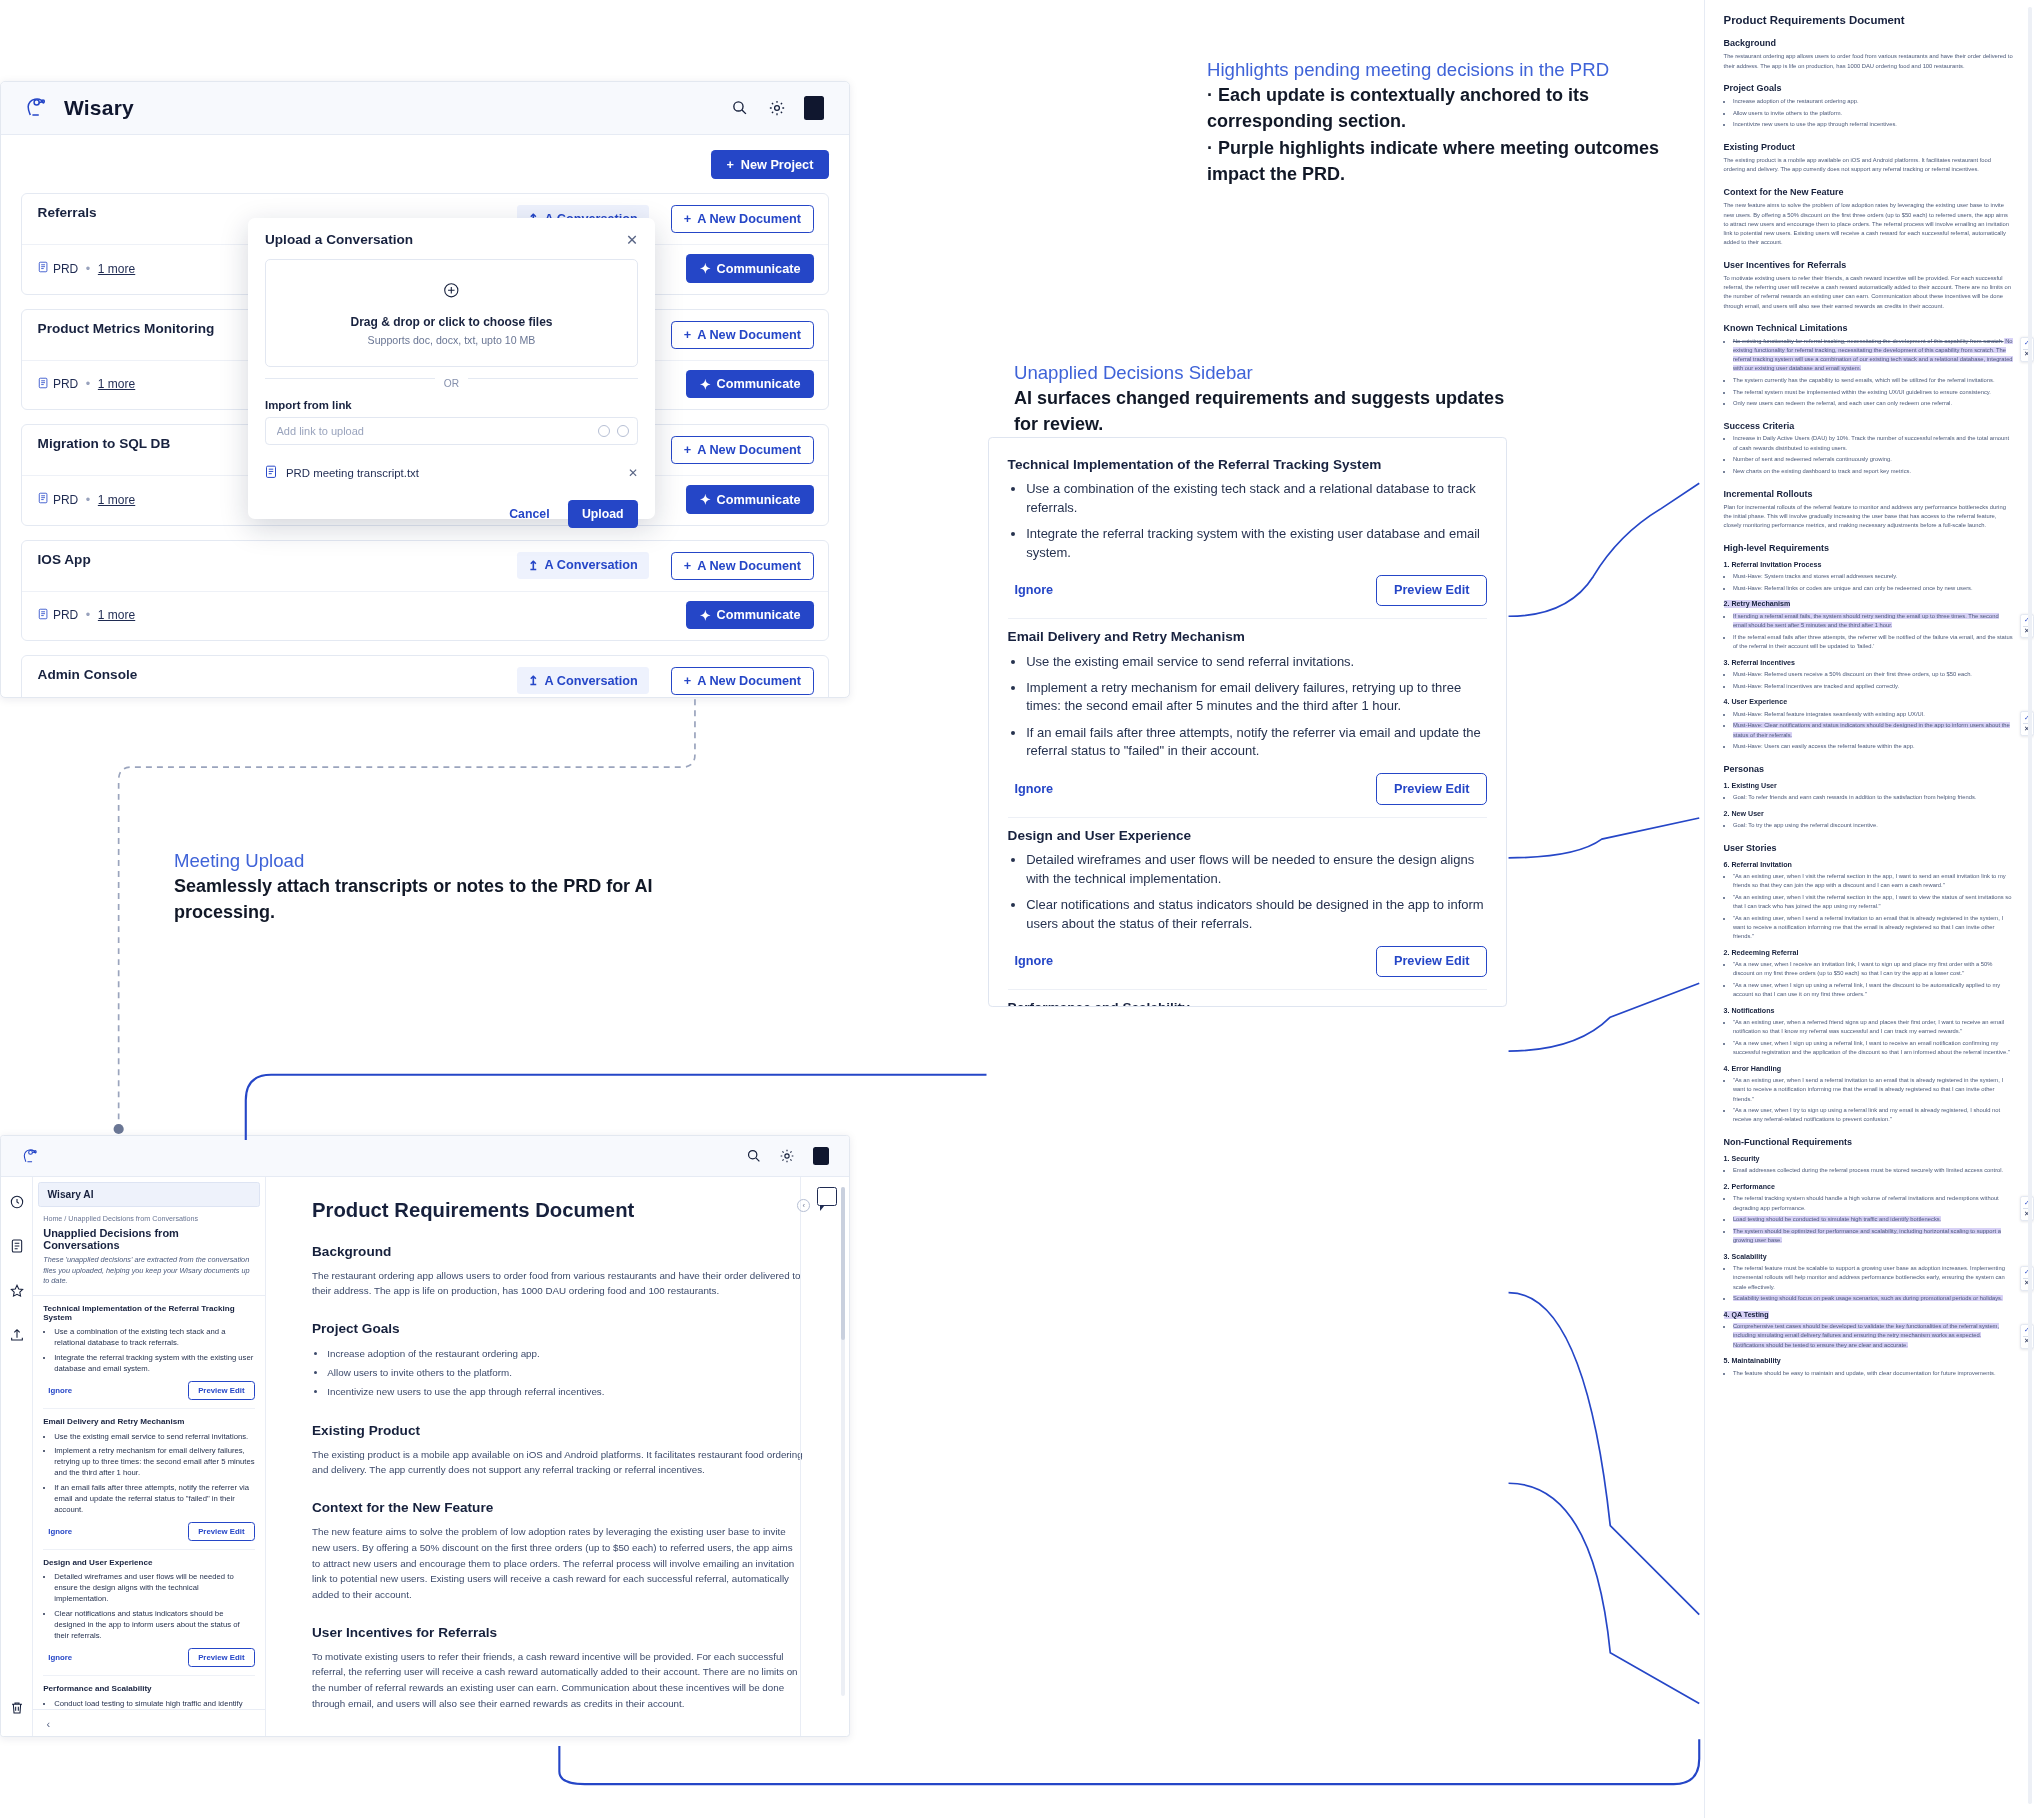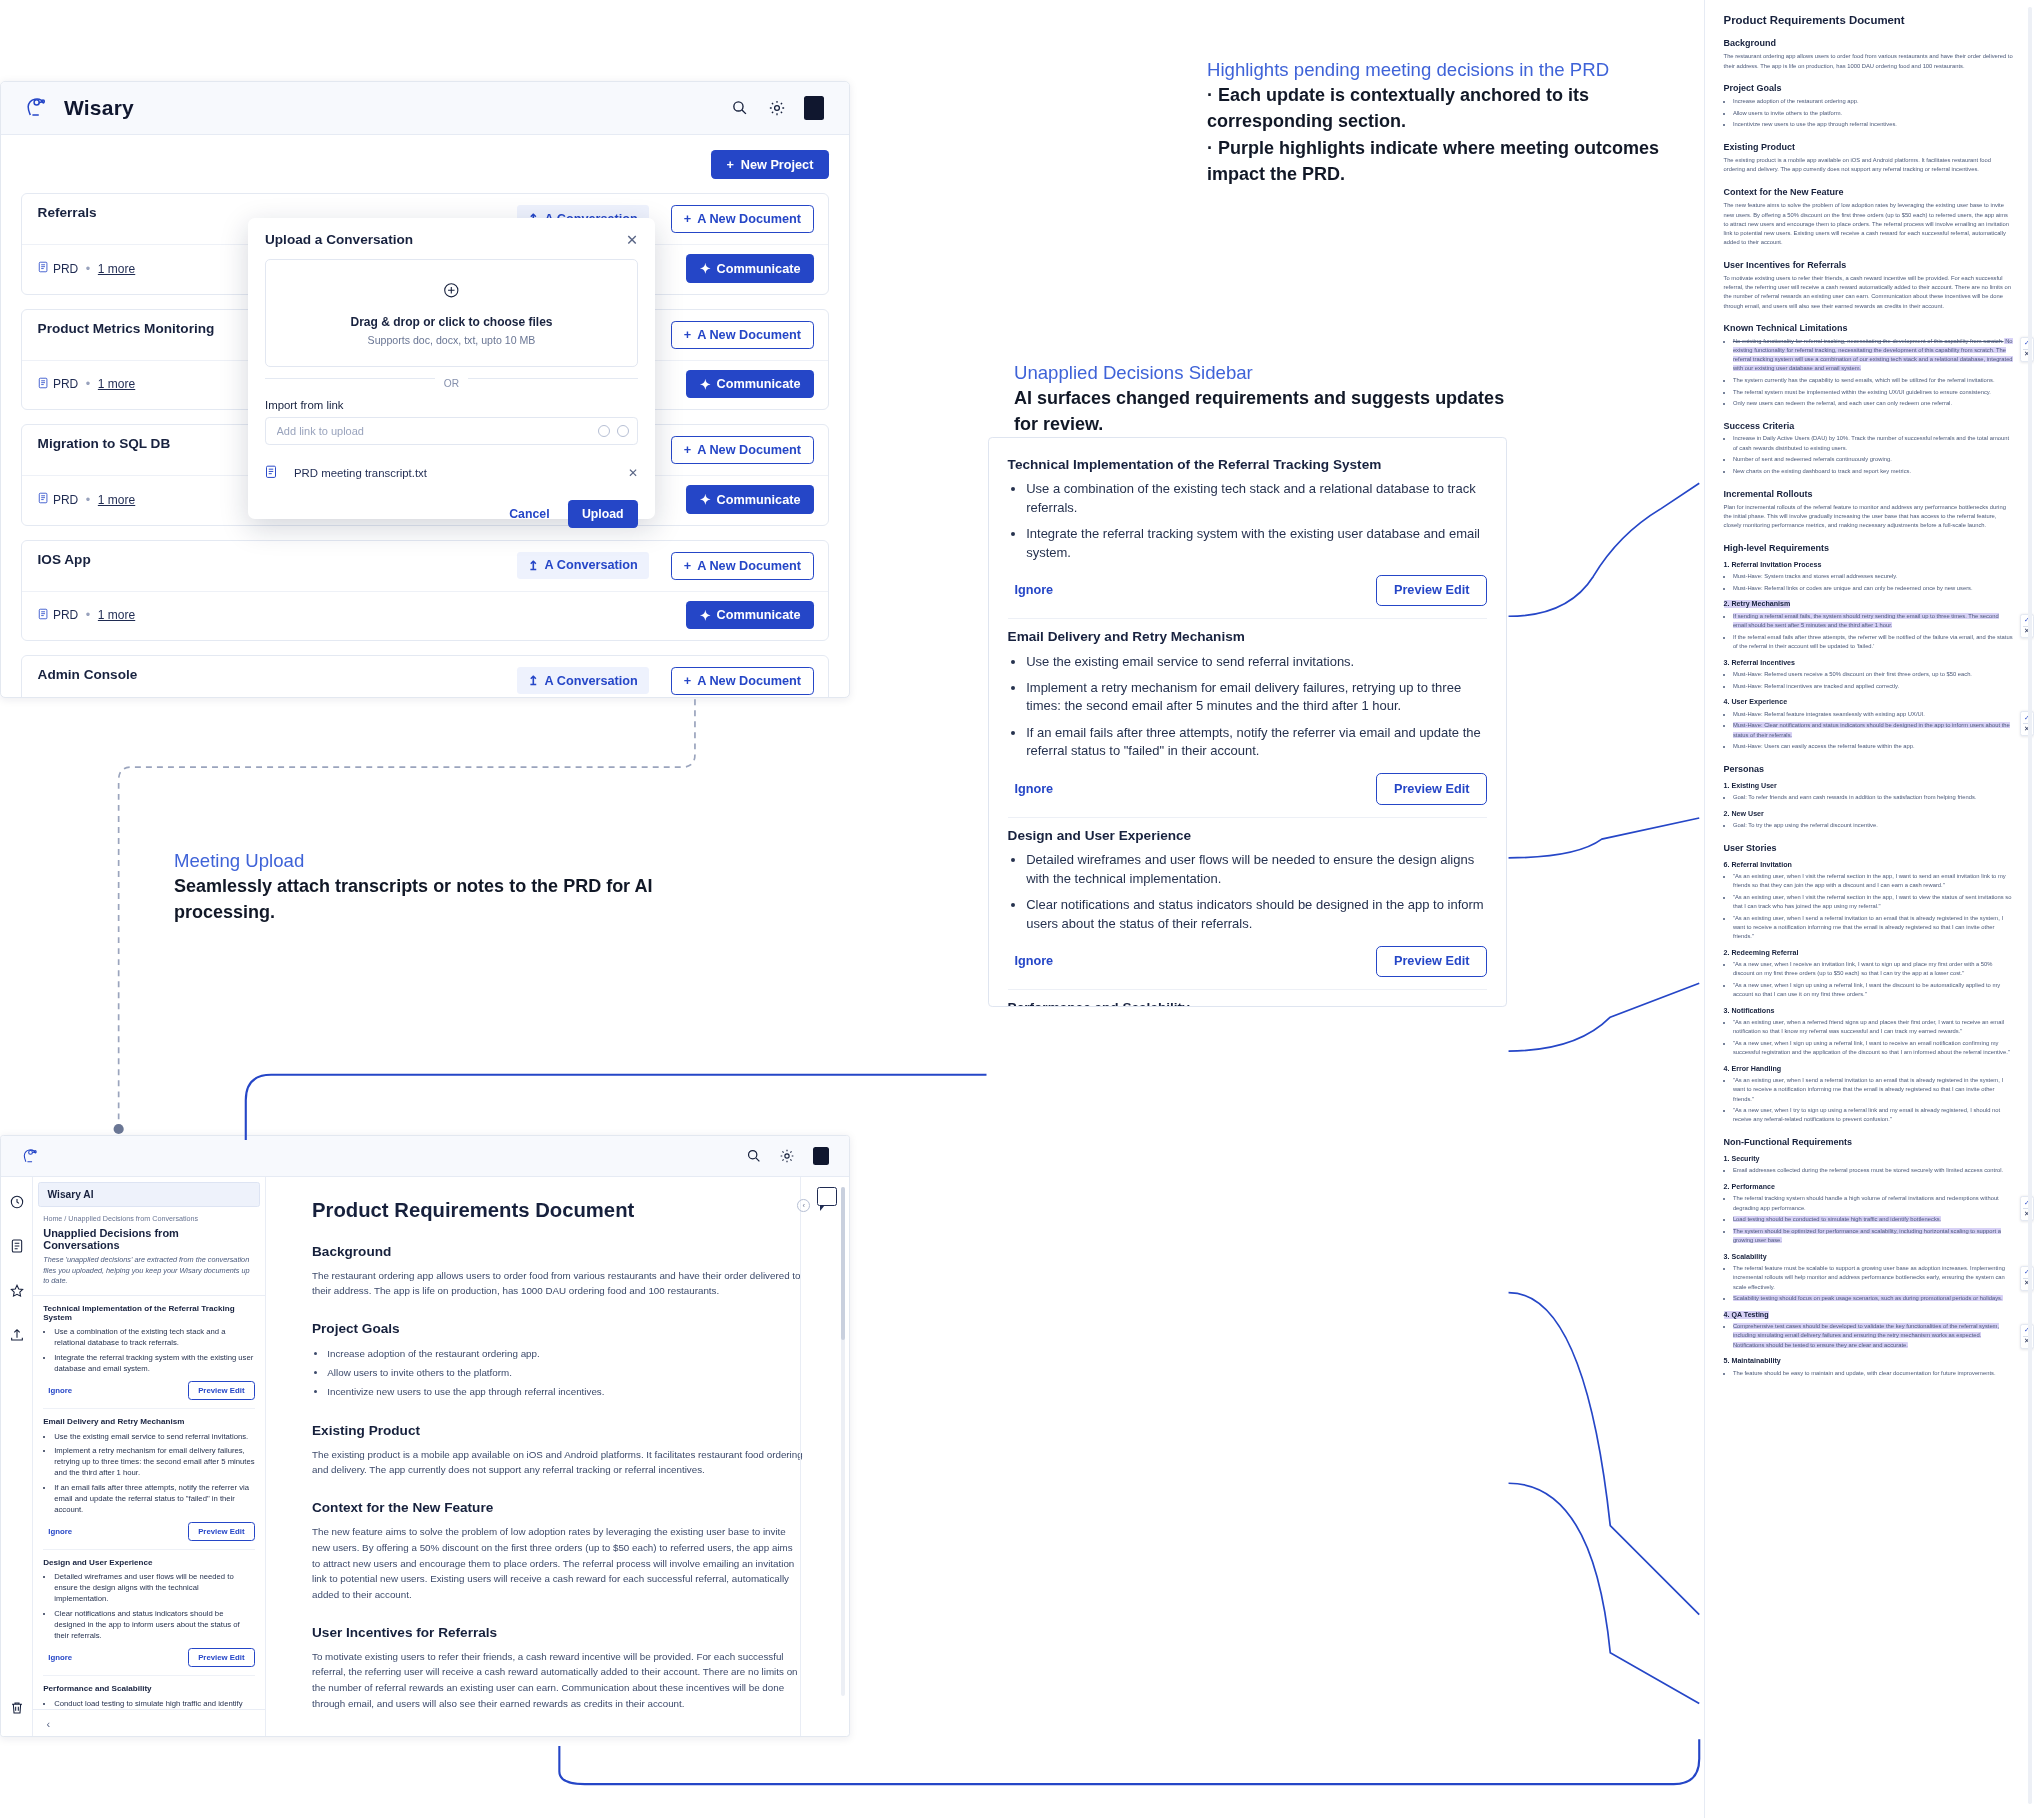--- a/index.html
+++ b/index.html
@@ -82,32 +82,32 @@
   .modal-close { font-size:14.4px; color:#5a6686; cursor:pointer; line-height:1; }
   .dropzone {
     margin-top:12px; height:108px; border:0.8px solid #e2e7f1; border-radius:5.1px;
     display:flex; flex-direction:column; align-items:center; justify-content:center; gap:4.2px;
   }
   .dz-title { font-size:12px; font-weight:700; color:#18223f; margin-top:8.5px; }
   .dz-sub { font-size:10.6px; color:#6a7694; }
   .or-row { display:flex; align-items:flex-start; gap:8.5px; margin:11px 0 9.3px; }
   .or-line { flex:1; height:0.8px; background:#e4e9f2; }
   .or-word { font-size:10.2px; color:#8590ad; }
-  .import-label { font-size:11.4px; font-weight:400; color:#18223f; }
+  .import-label { font-size:11.4px; font-weight:700; color:#18223f; }
   .link-input {
     margin-top:6px; border:0.8px solid #e2e7f1; border-radius:4.2px; height:28px;
     display:flex; align-items:center; padding:0 8.5px; gap:6.8px;
   }
   .link-input input {
     flex:1; border:none; outline:none; font-size:11px; color:#1f2b52;
     font-family:"Liberation Sans", sans-serif; background:transparent;
   }
   .link-input input::placeholder { color:#9aa4bd; }
   .mini-ico { width:12px; height:12px; border:0.8px solid #b6bfd4; border-radius:50%; }
-  .file-row { display:flex; align-items:center; gap:17px; margin-top:20.3px; }
+  .file-row { display:flex; align-items:center; gap:9px; margin-top:20.3px; }
   .file-name { font-size:11.4px; color:#1f2b52; flex:1; }
   .file-x { font-size:12px; color:#5a6686; cursor:pointer; }
   .modal-actions { display:flex; justify-content:flex-end; align-items:center; gap:12px; margin-top:18.6px; }
   .btn-cancel {
     background:none; border:none; color:#2546c7; font-size:12.3px; font-weight:600; cursor:pointer;
     font-family:"Liberation Sans", sans-serif;
   }
   .btn-upload {
     background:#2546c7; color:#fff; border:none; border-radius:4.2px; font-size:12.3px;
     font-weight:600; padding:6.8px 14.4px; cursor:pointer; font-family:"Liberation Sans", sans-serif;

